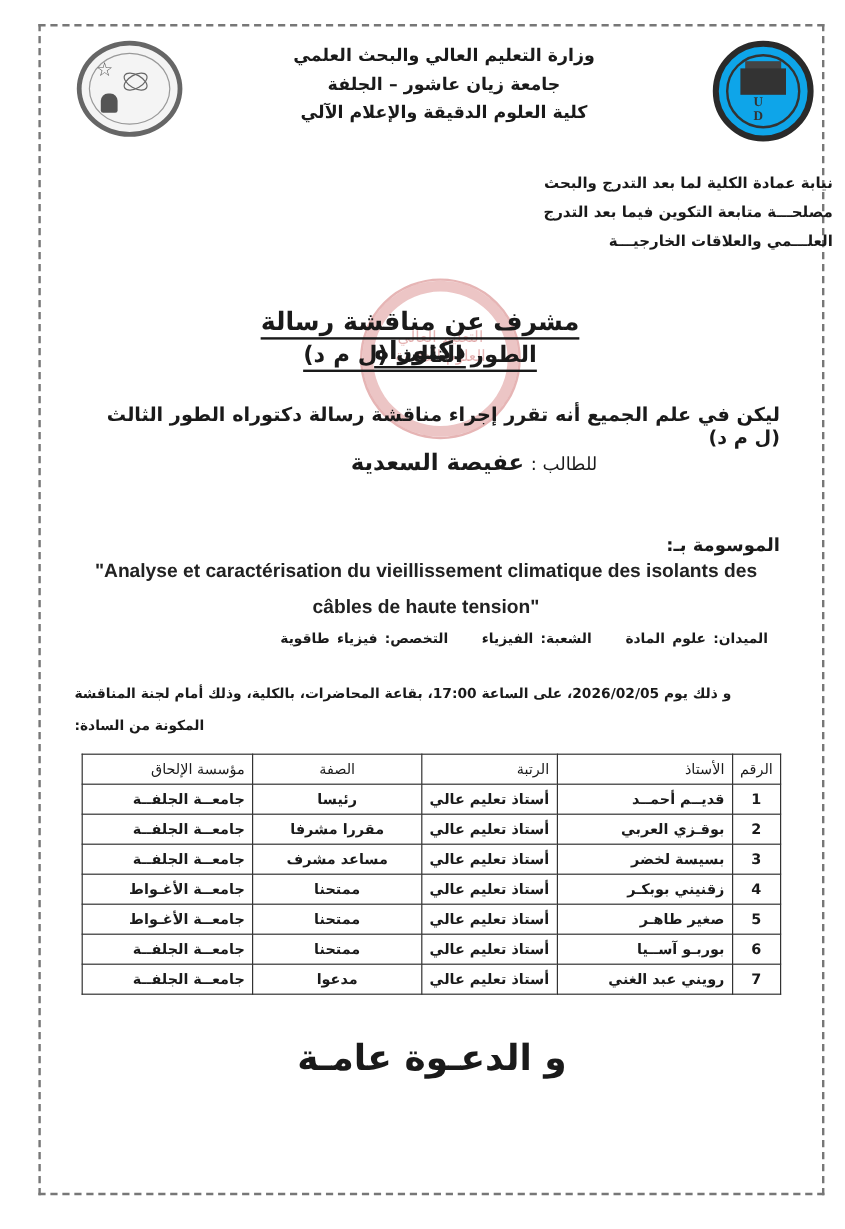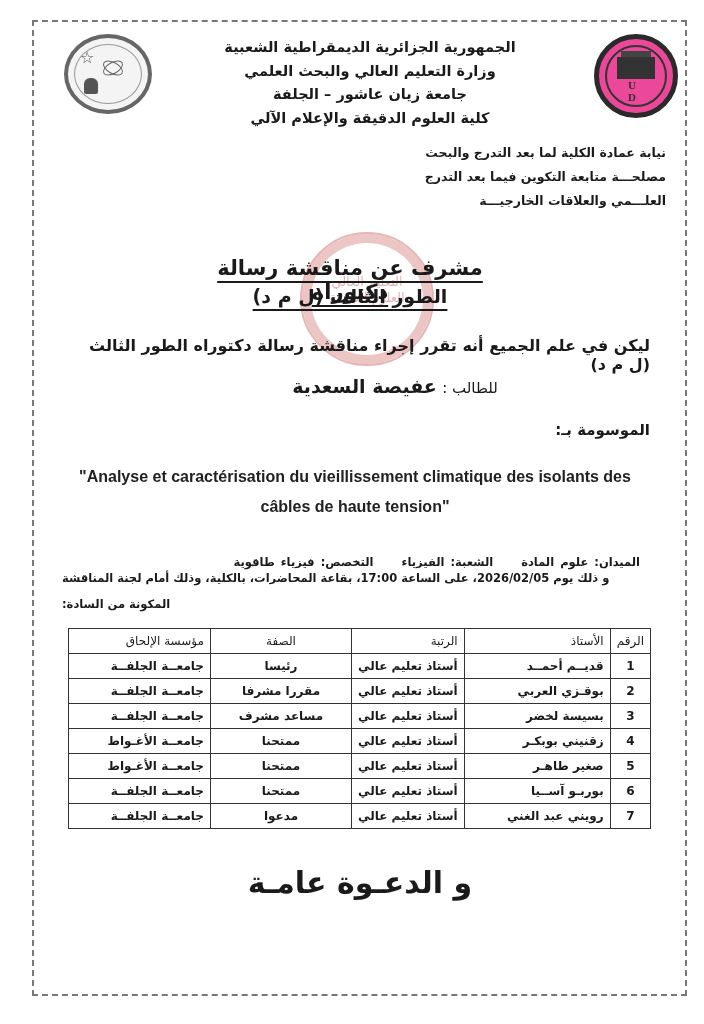--- a/index.html
+++ b/index.html
@@ -20,48 +20,48 @@
     left: 64px; top: 34px; width: 80px; height: 72px;
     border: 4px solid #666; background: #f4f4f4;
   }
   .seal-left .inner { position:absolute; left:6px; top:6px; right:6px; bottom:6px; border-radius:50%; border:1px solid #999; }
   .seal-left .atom { position:absolute; left:34px; top:24px; width:20px; height:10px; border:1.5px solid #666; border-radius:50%; transform: rotate(30deg); }
   .seal-left .atom2 { position:absolute; left:34px; top:24px; width:20px; height:10px; border:1.5px solid #666; border-radius:50%; transform: rotate(-30deg); }
   .seal-left .flask { position:absolute; left:16px; top:40px; width:14px; height:16px; background:#555; border-radius:6px 6px 2px 2px; }
   .seal-left .star { position:absolute; left:12px; top:10px; font-size:16px; color:#555; }
   .seal-right {
     left: 594px; top: 34px; width: 74px; height: 74px;
-    border: 5px solid #2a2a2a; background: #ec4899;
+    border: 5px solid #2a2a2a; background: #0ea5e9;
   }
   .seal-right .ring { position:absolute; left:6px; top:6px; right:6px; bottom:6px; border-radius:50%; border:2px solid #333; }
   .seal-right .building { position:absolute; left:18px; top:18px; width:38px; height:22px; background:#333; }
   .seal-right .bldg-top { position:absolute; left:22px; top:12px; width:30px; height:8px; background:#444; }
   .seal-right .ud { position:absolute; left:18px; top:40px; width:38px; text-align:center; font-family:"Liberation Serif", serif; font-size:11px; font-weight:bold; color:#333; letter-spacing:8px; }
   .red-stamp {
     position: absolute; left: 300px; top: 232px; width: 130px; height: 130px; border-radius: 50%;
     border: 2px solid rgba(200,90,90,0.45);
     box-shadow: inset 0 0 0 8px rgba(255,255,255,0), inset 0 0 0 9px rgba(200,90,90,0.35);
   }
   .red-stamp .stamp-text { position:absolute; left:20px; top:40px; width:90px; text-align:center; color: rgba(200,90,90,0.45); font-size:13px; line-height:16px; }
 
   .header-lines { left: 200px; top: 36px; width: 340px; text-align: center; font-weight: bold; font-size: 14.5px; line-height: 23.5px; }
-  .dept-lines { left: 408px; top: 141px; width: 258px; text-align: right; font-weight: bold; font-size: 12.5px; line-height: 24px; }
+  .dept-lines { left: 436px; top: 141px; width: 258px; text-align: right; font-weight: bold; font-size: 12.5px; line-height: 24px; }
 
   .title-main { left: 180px; top: 256px; width: 340px; text-align: center; font-weight: bold; font-size: 21px; text-decoration: underline; text-decoration-thickness: 2px; text-underline-offset: 6px; }
   .title-sub { left: 180px; top: 285px; width: 340px; text-align: center; font-weight: bold; font-size: 19px; text-decoration: underline; text-decoration-thickness: 2px; text-underline-offset: 6px; }
 
   .notice { left: 80px; top: 336px; width: 570px; text-align: right; font-size: 16px; font-weight: bold; }
   .student { left: 230px; top: 375px; width: 330px; text-align: center; font-size: 17px; }
   .student .label { font-weight: normal; font-size: 15px; }
   .student .name { font-weight: bold; font-size: 19px; }
-  .titled { left: 500px; top: 421px; width: 150px; text-align: right; font-size: 15px; font-weight: bold; }
+  .titled { left: 500px; top: 445px; width: 150px; text-align: right; font-size: 15px; font-weight: bold; }
 
   .thesis { left: 55px; top: 462px; width: 600px; text-align: center; font-family: "Liberation Sans", sans-serif; font-size: 16px; font-weight: bold; line-height: 30px; color: #222; }
 
-  .meta { left: 180px; top: 555px; width: 460px; text-align: right; font-size: 11.5px; font-weight: bold; word-spacing: 2px; }
+  .meta { left: 180px; top: 525px; width: 460px; text-align: right; font-size: 11.5px; font-weight: bold; word-spacing: 2px; }
   .meta span { margin-left: 22px; }
   .meta span:last-child { margin-left: 0; }
 
   .schedule { left: 62px; top: 565px; width: 588px; text-align: left; font-size: 11.5px; font-weight: bold; line-height: 26px; }
 
   table.jury {
     position: absolute; left: 68px; top: 628px; width: 583px; border-collapse: collapse; direction: rtl;
     font-size: 12px; font-weight: bold;
   }
   table.jury th, table.jury td {
@@ -98,21 +98,20 @@
   <div class="bldg-top"></div>
   <div class="building"></div>
   <div class="ud">U D</div>
 </div>
 
 <div class="red-stamp">
   <div class="stamp-text rtl">التعليم العالي العلوم الدقيقة</div>
 </div>
 
 <div class="abs header-lines rtl">
-  <div>الجمهورية الجزائرية الديمقراطية الشعبية</div>
   <div>وزارة التعليم العالي والبحث العلمي</div>
   <div>جامعة زيان عاشور – الجلفة</div>
   <div>كلية العلوم الدقيقة والإعلام الآلي</div>
 </div>
 
 <div class="abs dept-lines rtl">
   <div>نيابة عمادة الكلية لما بعد التدرج والبحث</div>
   <div>مصلحـــة متابعة التكوين فيما بعد التدرج</div>
   <div>العلـــمي والعلاقات الخارجيـــة</div>
 </div>

